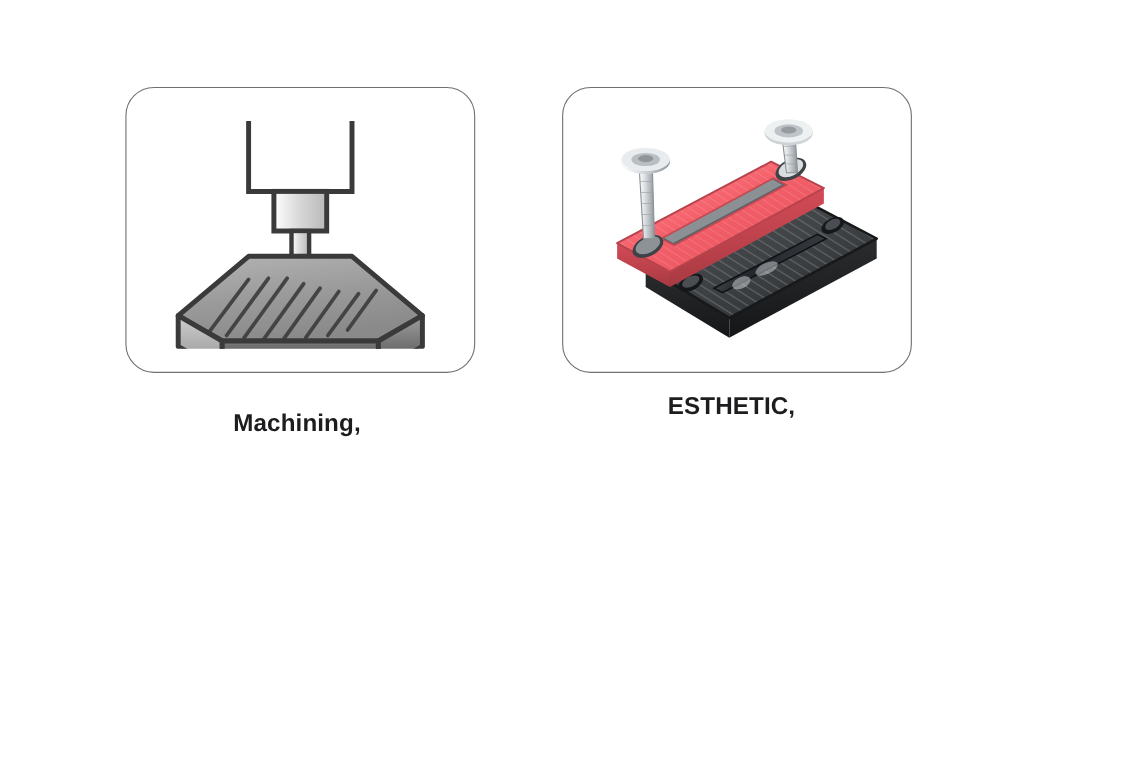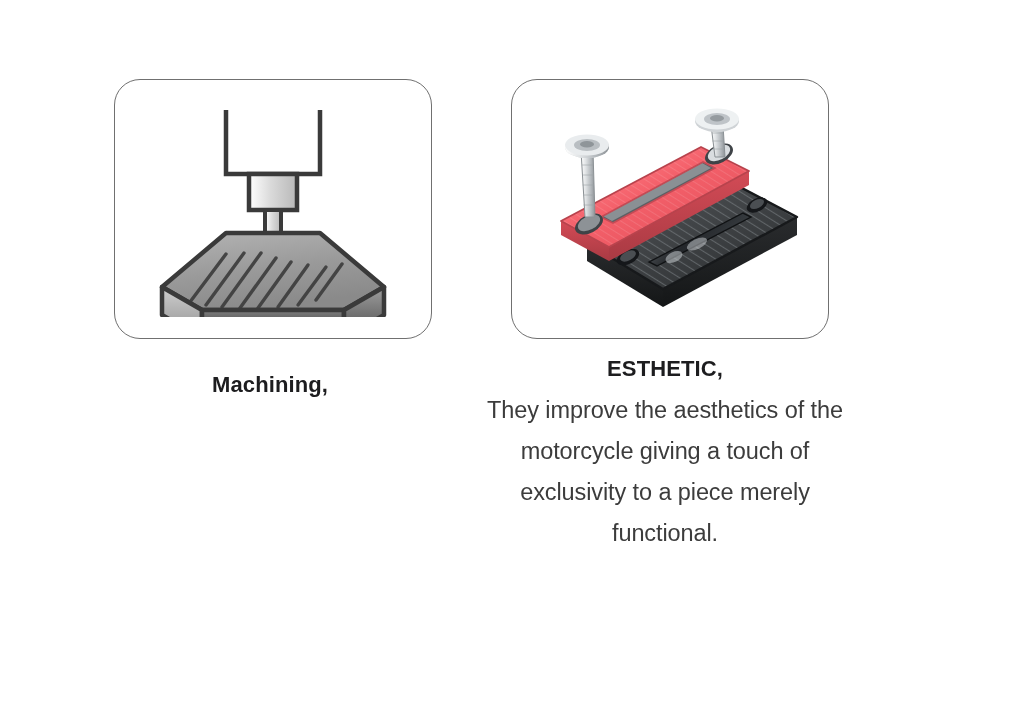--- a/index.html
+++ b/index.html
@@ -263,16 +263,15 @@
           <ellipse cx="192" cy="28" rx="22" ry="10.5" fill="#eef1f2"></ellipse>
           <ellipse cx="192" cy="28" rx="13" ry="6" fill="#bfc4c8"></ellipse>
           <ellipse cx="192" cy="27.2" rx="7" ry="3.2" fill="#959b9f"></ellipse>
         </svg>
       </span>
     </div>
   </div>
 
   <div class="text-block tb-2">
     <p class="card-title">ESTHETIC,</p>
-    <p class="card-body">They improve the aesthetics of the motorcycle giving a touch of exclusivity to a piece merely functional.</p>
   </div>
 
 </div>
 
 </body></html>

